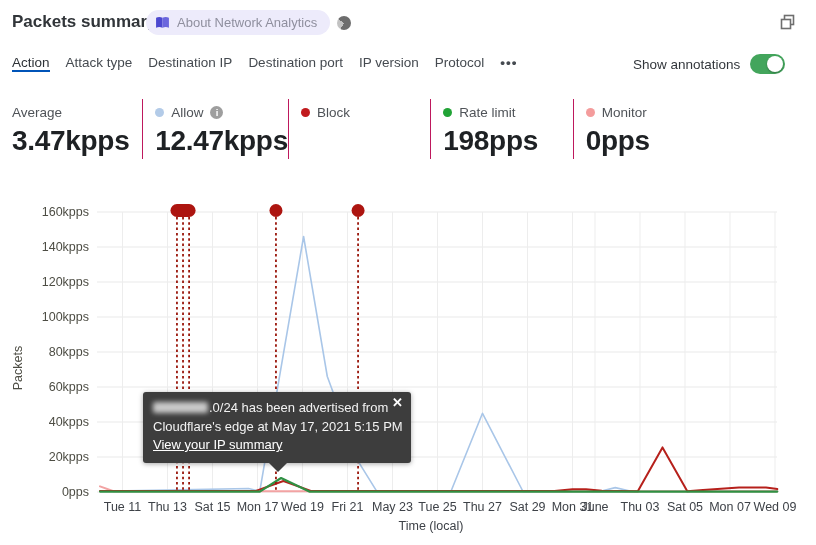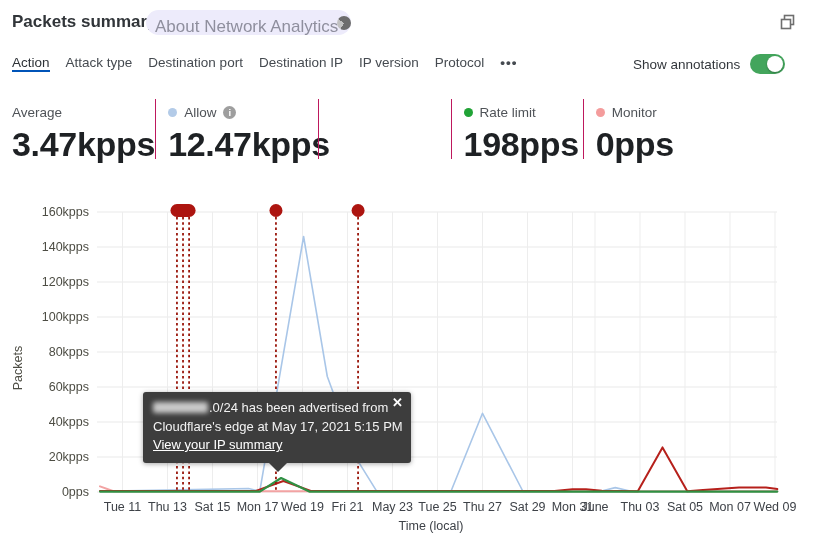--- a/index.html
+++ b/index.html
@@ -4,21 +4,21 @@
 <style>
   html,body{margin:0;padding:0;background:#fff;}
   #app{position:relative;width:816px;height:545px;overflow:hidden;background:#fff;
        font-family:"Liberation Sans",sans-serif;-webkit-font-smoothing:antialiased;}
   .abs{position:absolute;}
 
   
   #page-title{left:12px;top:12px;font-size:17px;font-weight:700;color:#313539;}
   #badge{left:146px;top:10px;height:25px;background:#edebfb;border-radius:13px;
          display:flex;align-items:center;gap:7px;padding:0 13px 0 9px;color:#8f8f9e;
-         font-size:17px;cursor:pointer;flex-direction:column;}
+         font-size:13px;cursor:pointer;}
   #pie-icon{left:337px;top:16px;width:14px;height:14px;border-radius:50%;cursor:pointer;
          background:conic-gradient(from 210deg,#c2c2c2 0 95deg,#6d6d6d 95deg 360deg);}
   #copy-icon{left:779px;top:13px;width:18px;height:18px;cursor:pointer;}
 
   
   #tabs{left:12px;top:55px;display:flex;gap:16px;font-size:13.5px;color:#454a50;}
   .tab{padding-bottom:0;cursor:pointer;white-space:nowrap;}
   .tab.active{color:#2e3237;border-bottom:2.5px solid #0054b8;}
   .tab.more{font-weight:700;letter-spacing:1px;}
   #show-annot{left:633px;top:54px;display:flex;align-items:center;gap:10px;text-align:right;}
@@ -28,21 +28,21 @@
                 border-radius:50%;box-shadow:0 1px 2px rgba(0,0,0,.3);}
 
   
   #stats{left:0;top:99px;width:715px;height:60px;display:flex;}
   .stat{width:163.2px;box-sizing:border-box;padding:3px 0 0 12px;border-left:1px solid #be185d;}
   .stat:first-child{border-left:none;}
   .stat-top{display:flex;align-items:center;gap:7px;font-size:13.5px;color:#4f5358;height:20px;}
   .dot{width:9px;height:9px;border-radius:50%;flex:0 0 auto;}
   .info{width:13px;height:13px;border-radius:50%;background:#9e9e9e;color:#fff;font-size:9.5px;
         font-weight:700;display:flex;align-items:center;justify-content:center;cursor:pointer;}
-  .stat-value{font-size:34px;font-weight:600;color:#1e2124;margin-top:3px;letter-spacing:-.3px;}
+  .stat-value{font-size:28px;font-weight:600;color:#1e2124;margin-top:3px;letter-spacing:-.3px;}
 
   
   #chart-svg{left:0;top:195px;}
   #chart-svg text{font-family:"Liberation Sans",sans-serif;}
 
   
   #tooltip{left:143px;top:392px;width:268px;box-sizing:border-box;background:#3d3d3d;
            color:#f2f2f2;font-size:13px;line-height:18.5px;padding:7px 8px 8px 10px;
            border-radius:3px;z-index:5;box-shadow:0 1px 5px rgba(0,0,0,.35);}
   #tooltip .close{position:absolute;top:4px;right:8px;font-size:13px;font-weight:700;
@@ -68,22 +68,22 @@
   </div>
   <div class="abs" id="pie-icon"></div>
   <svg class="abs" id="copy-icon" viewBox="0 0 18 18">
     <rect x="5.5" y="2.5" width="9" height="9" fill="#fff" stroke="#6e6e6e" stroke-width="1.6"></rect>
     <rect x="2.5" y="6.5" width="9" height="9" fill="#fff" stroke="#6e6e6e" stroke-width="1.6"></rect>
   </svg>
 
   <div class="abs" id="tabs">
     <span class="tab active">Action</span>
     <span class="tab">Attack type</span>
+    <span class="tab">Destination IP</span>
     <span class="tab">Destination port</span>
-    <span class="tab">Destination IP</span>
     <span class="tab">IP version</span>
     <span class="tab">Protocol</span>
     <span class="tab more">•••</span>
   </div>
   <div class="abs" id="show-annot">
     <span id="show-annot-label">Show annotations</span>
     <div id="toggle">
         <div class="knob"></div>
       </div>
   </div>
@@ -97,20 +97,24 @@
     </div>
     <div class="stat">
       <div class="stat-top">
         <span class="dot" style="background: rgb(179, 203, 232);"></span>
         <span>Allow</span>
         <span class="info">i</span>
       </div>
       <div class="stat-value">12.47kpps</div>
     </div>
     <div class="stat">
+      <div class="stat-top">
+        <span class="dot" style="background: rgb(193, 26, 30);"></span>
+        <span>Block</span>
+      </div>
     </div>
     <div class="stat">
       <div class="stat-top">
         <span class="dot" style="background: rgb(33, 163, 54);"></span>
         <span>Rate limit</span>
       </div>
       <div class="stat-value">198pps</div>
     </div>
     <div class="stat">
       <div class="stat-top">

